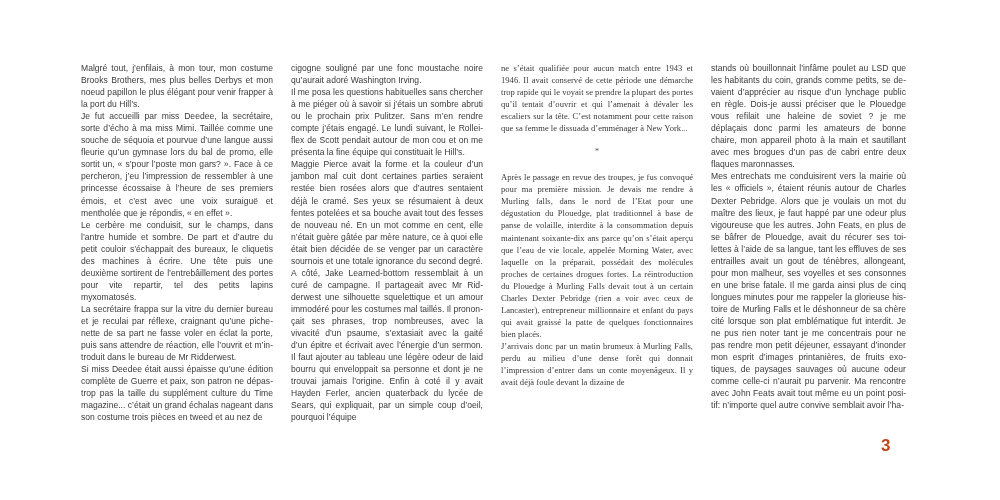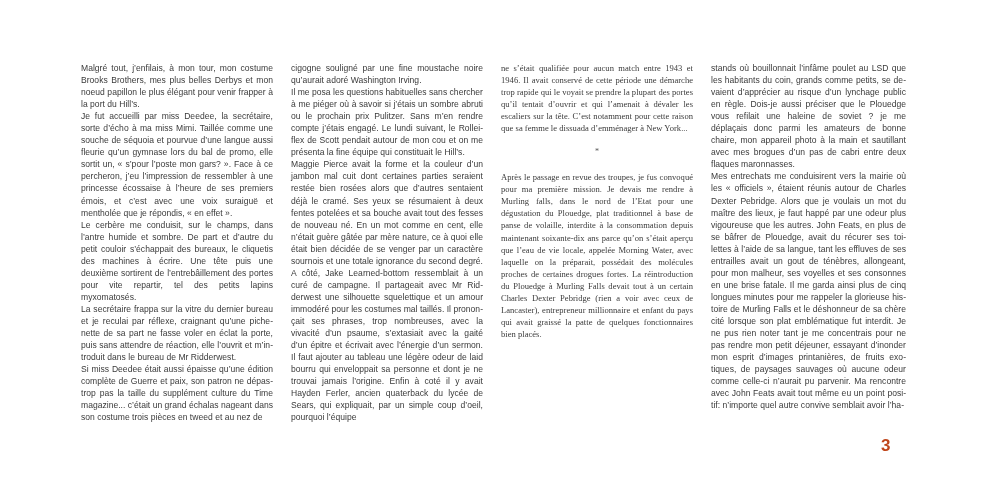--- a/index.html
+++ b/index.html
@@ -64,29 +64,30 @@
 
   <div class="column col-1">
     <p>Malgré tout, j’enfilais, à mon tour, mon costume Brooks Brothers, mes plus belles Derbys et mon noeud papillon le plus élégant pour venir frapper à la port du Hill’s.</p>
     <p>Je fut accueilli par miss Deedee, la secrétaire, sorte d’écho à ma miss Mimi. Taillée comme une souche de séquoia et pourvue d’une langue aussi fleurie qu’un gymnase lors du bal de promo, elle sortit un, « s’pour l’poste mon gars? ». Face à ce per­cheron, j’eu l’impression de ressembler à une prin­cesse écossaise à l’heure de ses premiers émois, et c’est avec une voix suraiguë et mentholée que je répondis, « en effet ».</p>
     <p>Le cerbère me conduisit, sur le champs, dans l’antre humide et sombre. De part et d’autre du petit couloir s’échappait des bureaux, le cliquetis des machines à écrire. Une tête puis une deuxième sortirent de l’entrebâillement des portes pour vite repartir, tel des petits lapins myxomatosés.</p>
     <p>La secrétaire frappa sur la vitre du dernier bureau et je reculai par réflexe, craignant qu’une piche­nette de sa part ne fasse voler en éclat la porte, puis sans attendre de réaction, elle l’ouvrit et m’in­troduit dans le bureau de Mr Ridderwest.</p>
     <p>Si miss Deedee était aussi épaisse qu’une édition complète de Guerre et paix, son patron ne dépas­trop pas la taille du supplément culture du Time magazine... c’était un grand échalas nageant dans son costume trois pièces en tweed et au nez de</p>
   </div>
 
   <div class="column col-2">
-    <p>cigogne souligné par une fine moustache noire qu’aurait adoré Washington Irving.</p>
+    <p>cigogne souligné par une fonc moustache noire qu’aurait adoré Washington Irving.</p>
     <p>Il me posa les questions habituelles sans chercher à me piéger où à savoir si j’étais un sombre abru­ti ou le prochain prix Pulitzer. Sans m’en rendre compte j’étais engagé. Le lundi suivant, le Rollei­flex de Scott pendait autour de mon cou et on me présenta la fine équipe qui constituait le Hill’s.</p>
     <p>Maggie Pierce avait la forme et la couleur d’un jambon mal cuit dont certaines parties seraient restée bien rosées alors que d’autres sentaient déjà le cramé. Ses yeux se résumaient à deux fentes potelées et sa bouche avait tout des fesses de nouveau né. En un mot comme en cent, elle n’était guère gâtée par mère nature, ce à quoi elle était bien décidée de se venger par un caractère sournois et une totale ignorance du second de­gré. A côté, Jake Learned-bottom ressemblait à un curé de campagne. Il partageait avec Mr Rid­derwest une silhouette squelettique et un amour immodéré pour les costumes mal taillés. Il pronon­çait ses phrases, trop nombreuses, avec la vivacité d’un psaume, s’extasiait avec la gaité d’un épitre et écrivait avec l’énergie d’un sermon. Il faut ajou­ter au tableau une légère odeur de laid bourru qui enveloppait sa personne et dont je ne trouvai ja­mais l’origine. Enfin à coté il y avait Hayden Ferler, ancien quaterback du lycée de Sears, qui expli­quait, par un simple coup d’oeil, pourquoi l’équipe</p>
   </div>
 
   <div class="column col-3">
     <p>ne s’était qualifiée pour aucun match entre 1943 et 1946. Il avait conservé de cette période une dé­marche trop rapide qui le voyait se prendre la plu­part des portes qu’il tentait d’ouvrir et qui l’amenait à dévaler les escaliers sur la tête. C’est notamment pour cette raison que sa femme le dissuada d’em­ménager à New York...</p>
     <div class="separator">*</div>
     <p>Après le passage en revue des troupes, je fus convoqué pour ma première mission. Je devais me rendre à Murling falls, dans le nord de l’Etat pour une dégustation du Plouedge, plat tradi­tionnel à base de panse de volaille, interdite à la consommation depuis maintenant soixante-dix ans parce qu’on s’était aperçu que l’eau de vie locale, appelée Morning Water, avec laquelle on la préparait, possédait des molécules proches de certaines drogues fortes. La réintroduction du Plouedge à Murling Falls devait tout à un certain Charles Dexter Pebridge (rien a voir avec ceux de Lancaster), entrepreneur millionnaire et enfant du pays qui avait graissé la patte de quelques fonc­tionnaires bien placés.</p>
+    <p>J’arrivais donc par un matin brumeux à Murling Falls, perdu au milieu d’une dense forêt qui don­nait l’impression d’entrer dans un conte moye­nâgeux. Il y avait déjà foule devant la dizaine de</p>
   </div>
 
   <div class="column col-4">
     <p>stands où bouillonnait l’infâme poulet au LSD que les habitants du coin, grands comme petits, se de­vaient d’apprécier au risque d’un lynchage public en règle. Dois-je aussi préciser que le Plouedge vous refilait une haleine de soviet ? je me déplaçais donc parmi les amateurs de bonne chaire, mon appareil photo à la main et sautillant avec mes bro­gues d’un pas de cabri entre deux flaques maron­nasses.</p>
     <p>Mes entrechats me conduisirent vers la mairie où les « officiels », étaient réunis autour de Charles Dexter Pebridge. Alors que je voulais un mot du maître des lieux, je faut happé par une odeur plus vigoureuse que les autres. John Feats, en plus de se bâfrer de Plouedge, avait du récurer ses toi­lettes à l’aide de sa langue, tant les effluves de ses entrailles avait un gout de ténèbres, allongeant, pour mon malheur, ses voyelles et ses consonnes en une brise fatale. Il me garda ainsi plus de cinq longues minutes pour me rappeler la glorieuse his­toire de Murling Falls et le déshonneur de sa chère cité lorsque son plat emblématique fut interdit. Je ne pus rien noter tant je me concentrais pour ne pas rendre mon petit déjeuner, essayant d’inonder mon esprit d’images printanières, de fruits exo­tiques, de paysages sauvages où aucune odeur comme celle-ci n’aurait pu parvenir. Ma rencontre avec John Feats avait tout même eu un point posi­tif: n’importe quel autre convive semblait avoir l’ha-</p>
   </div>
 
   <div class="page-number" style="color: rgb(192, 70, 27);">3</div>
 
 </div>

